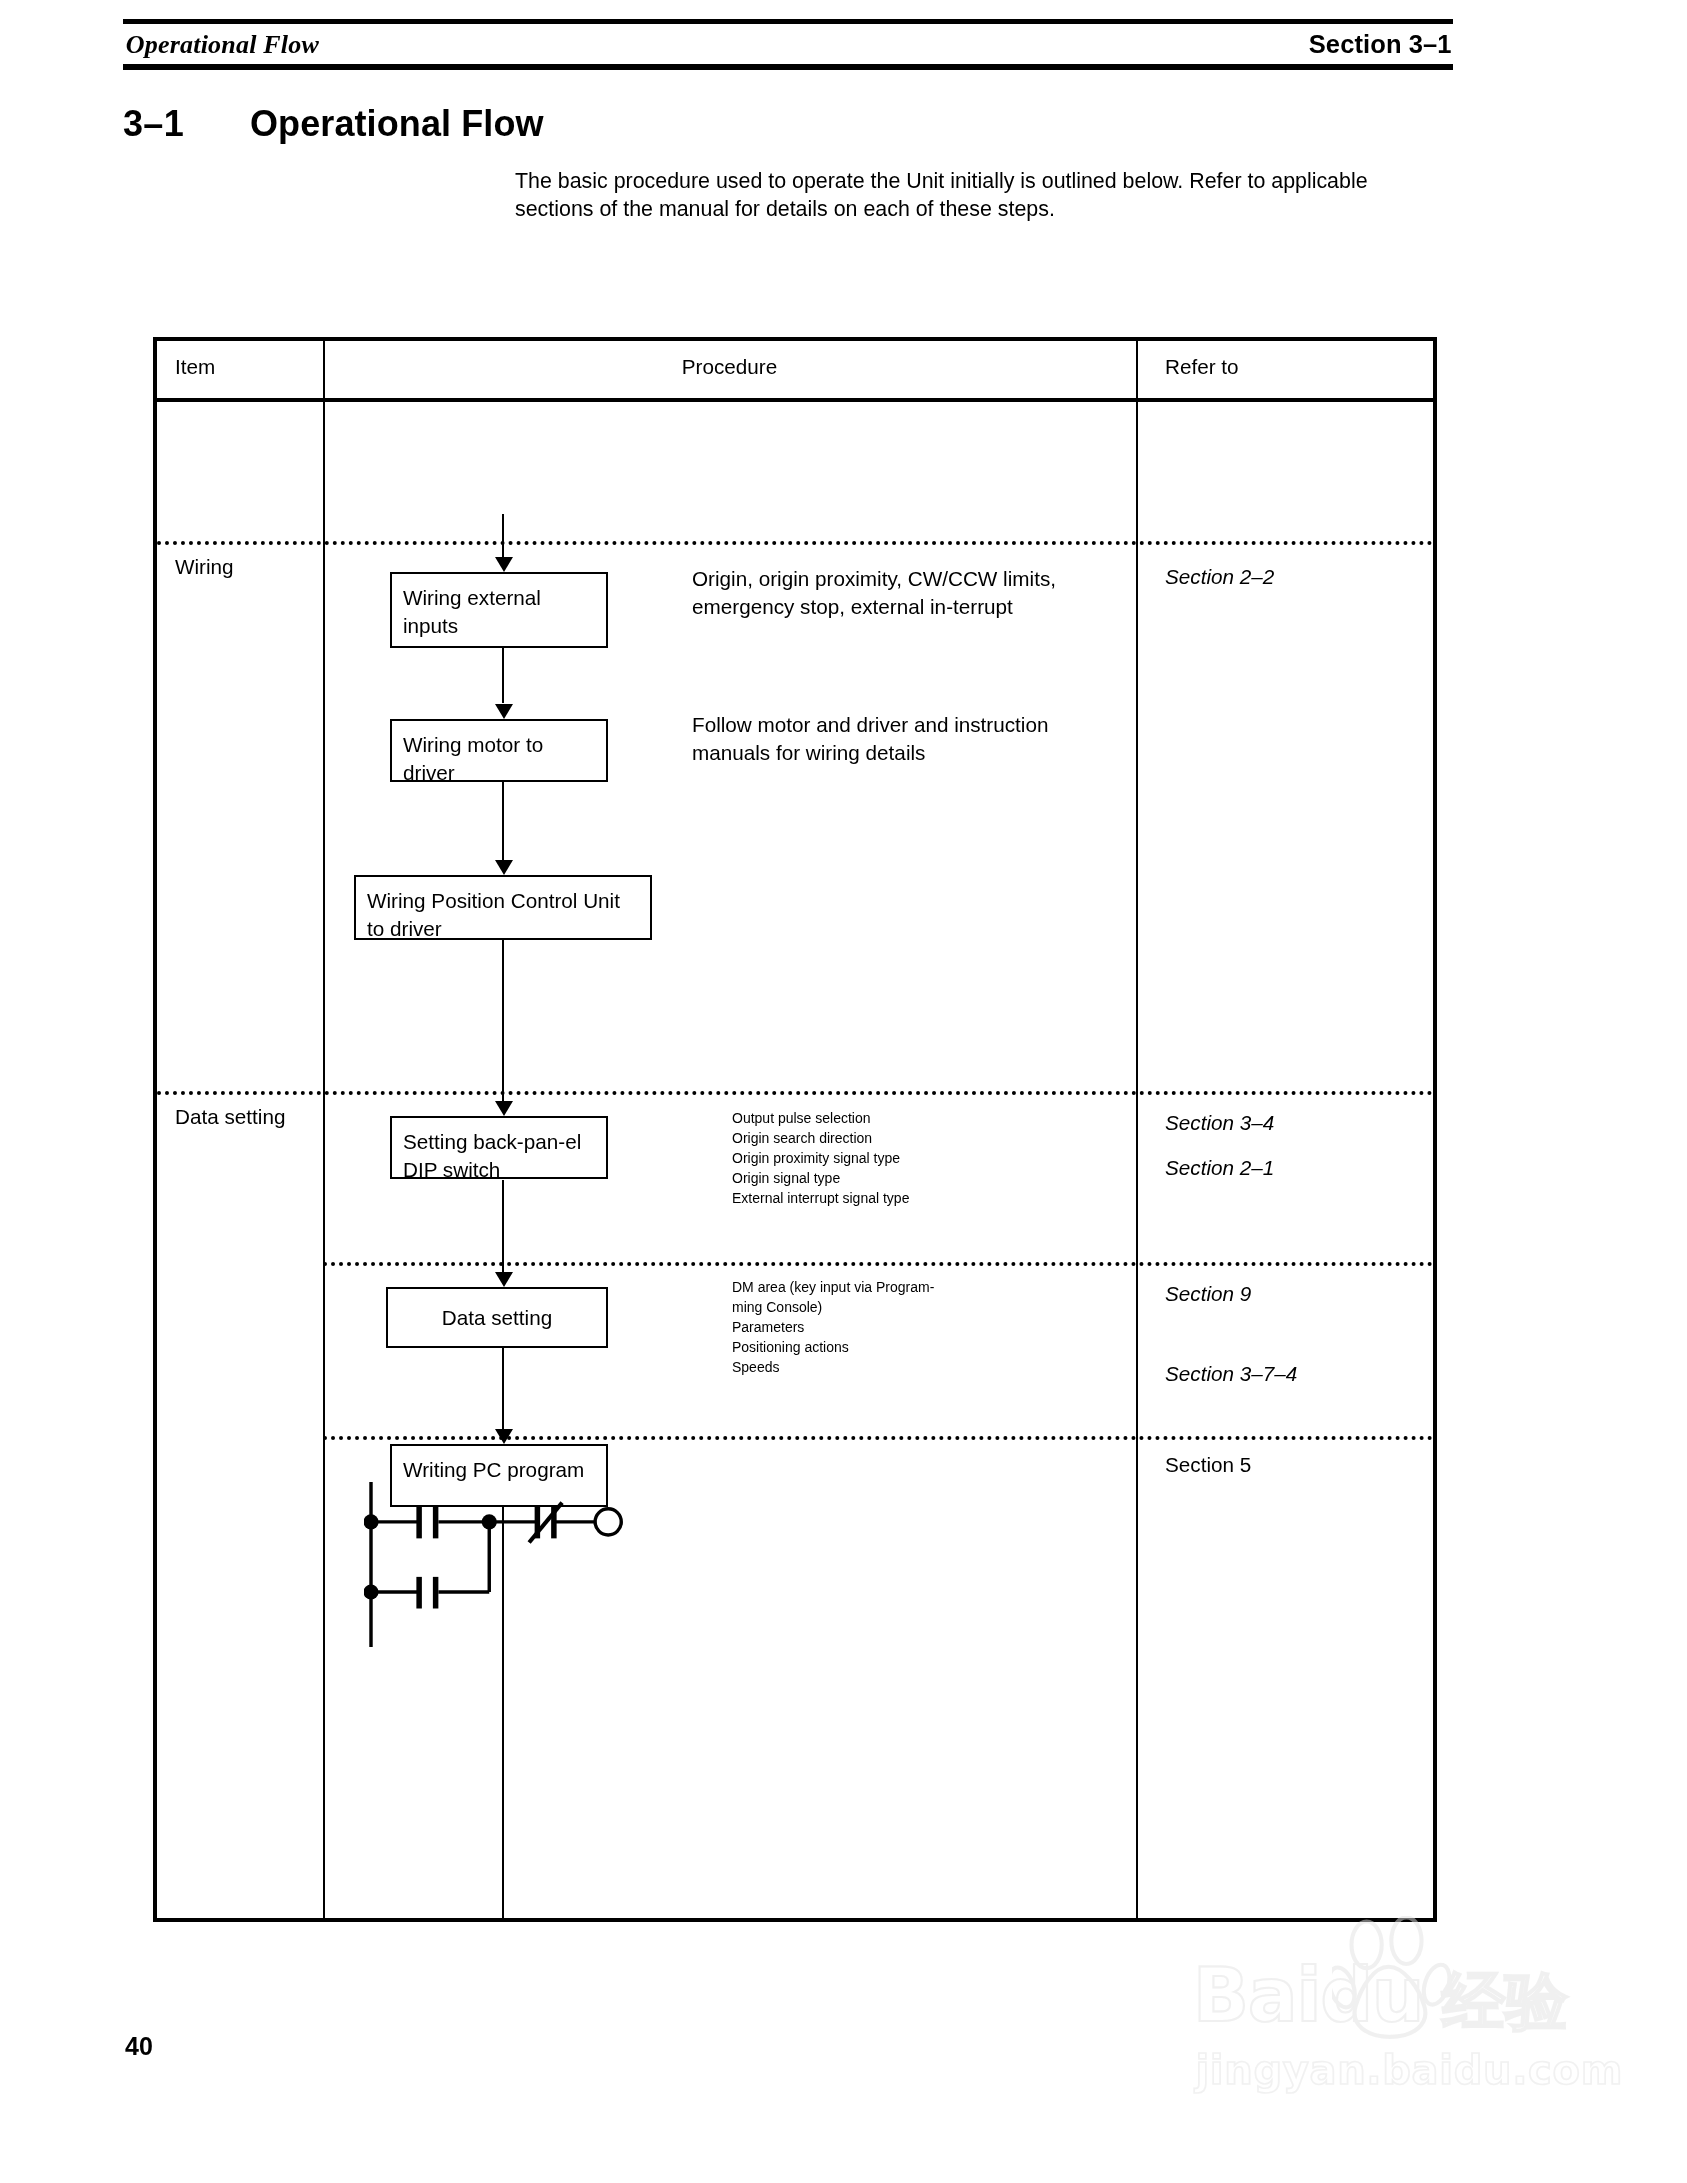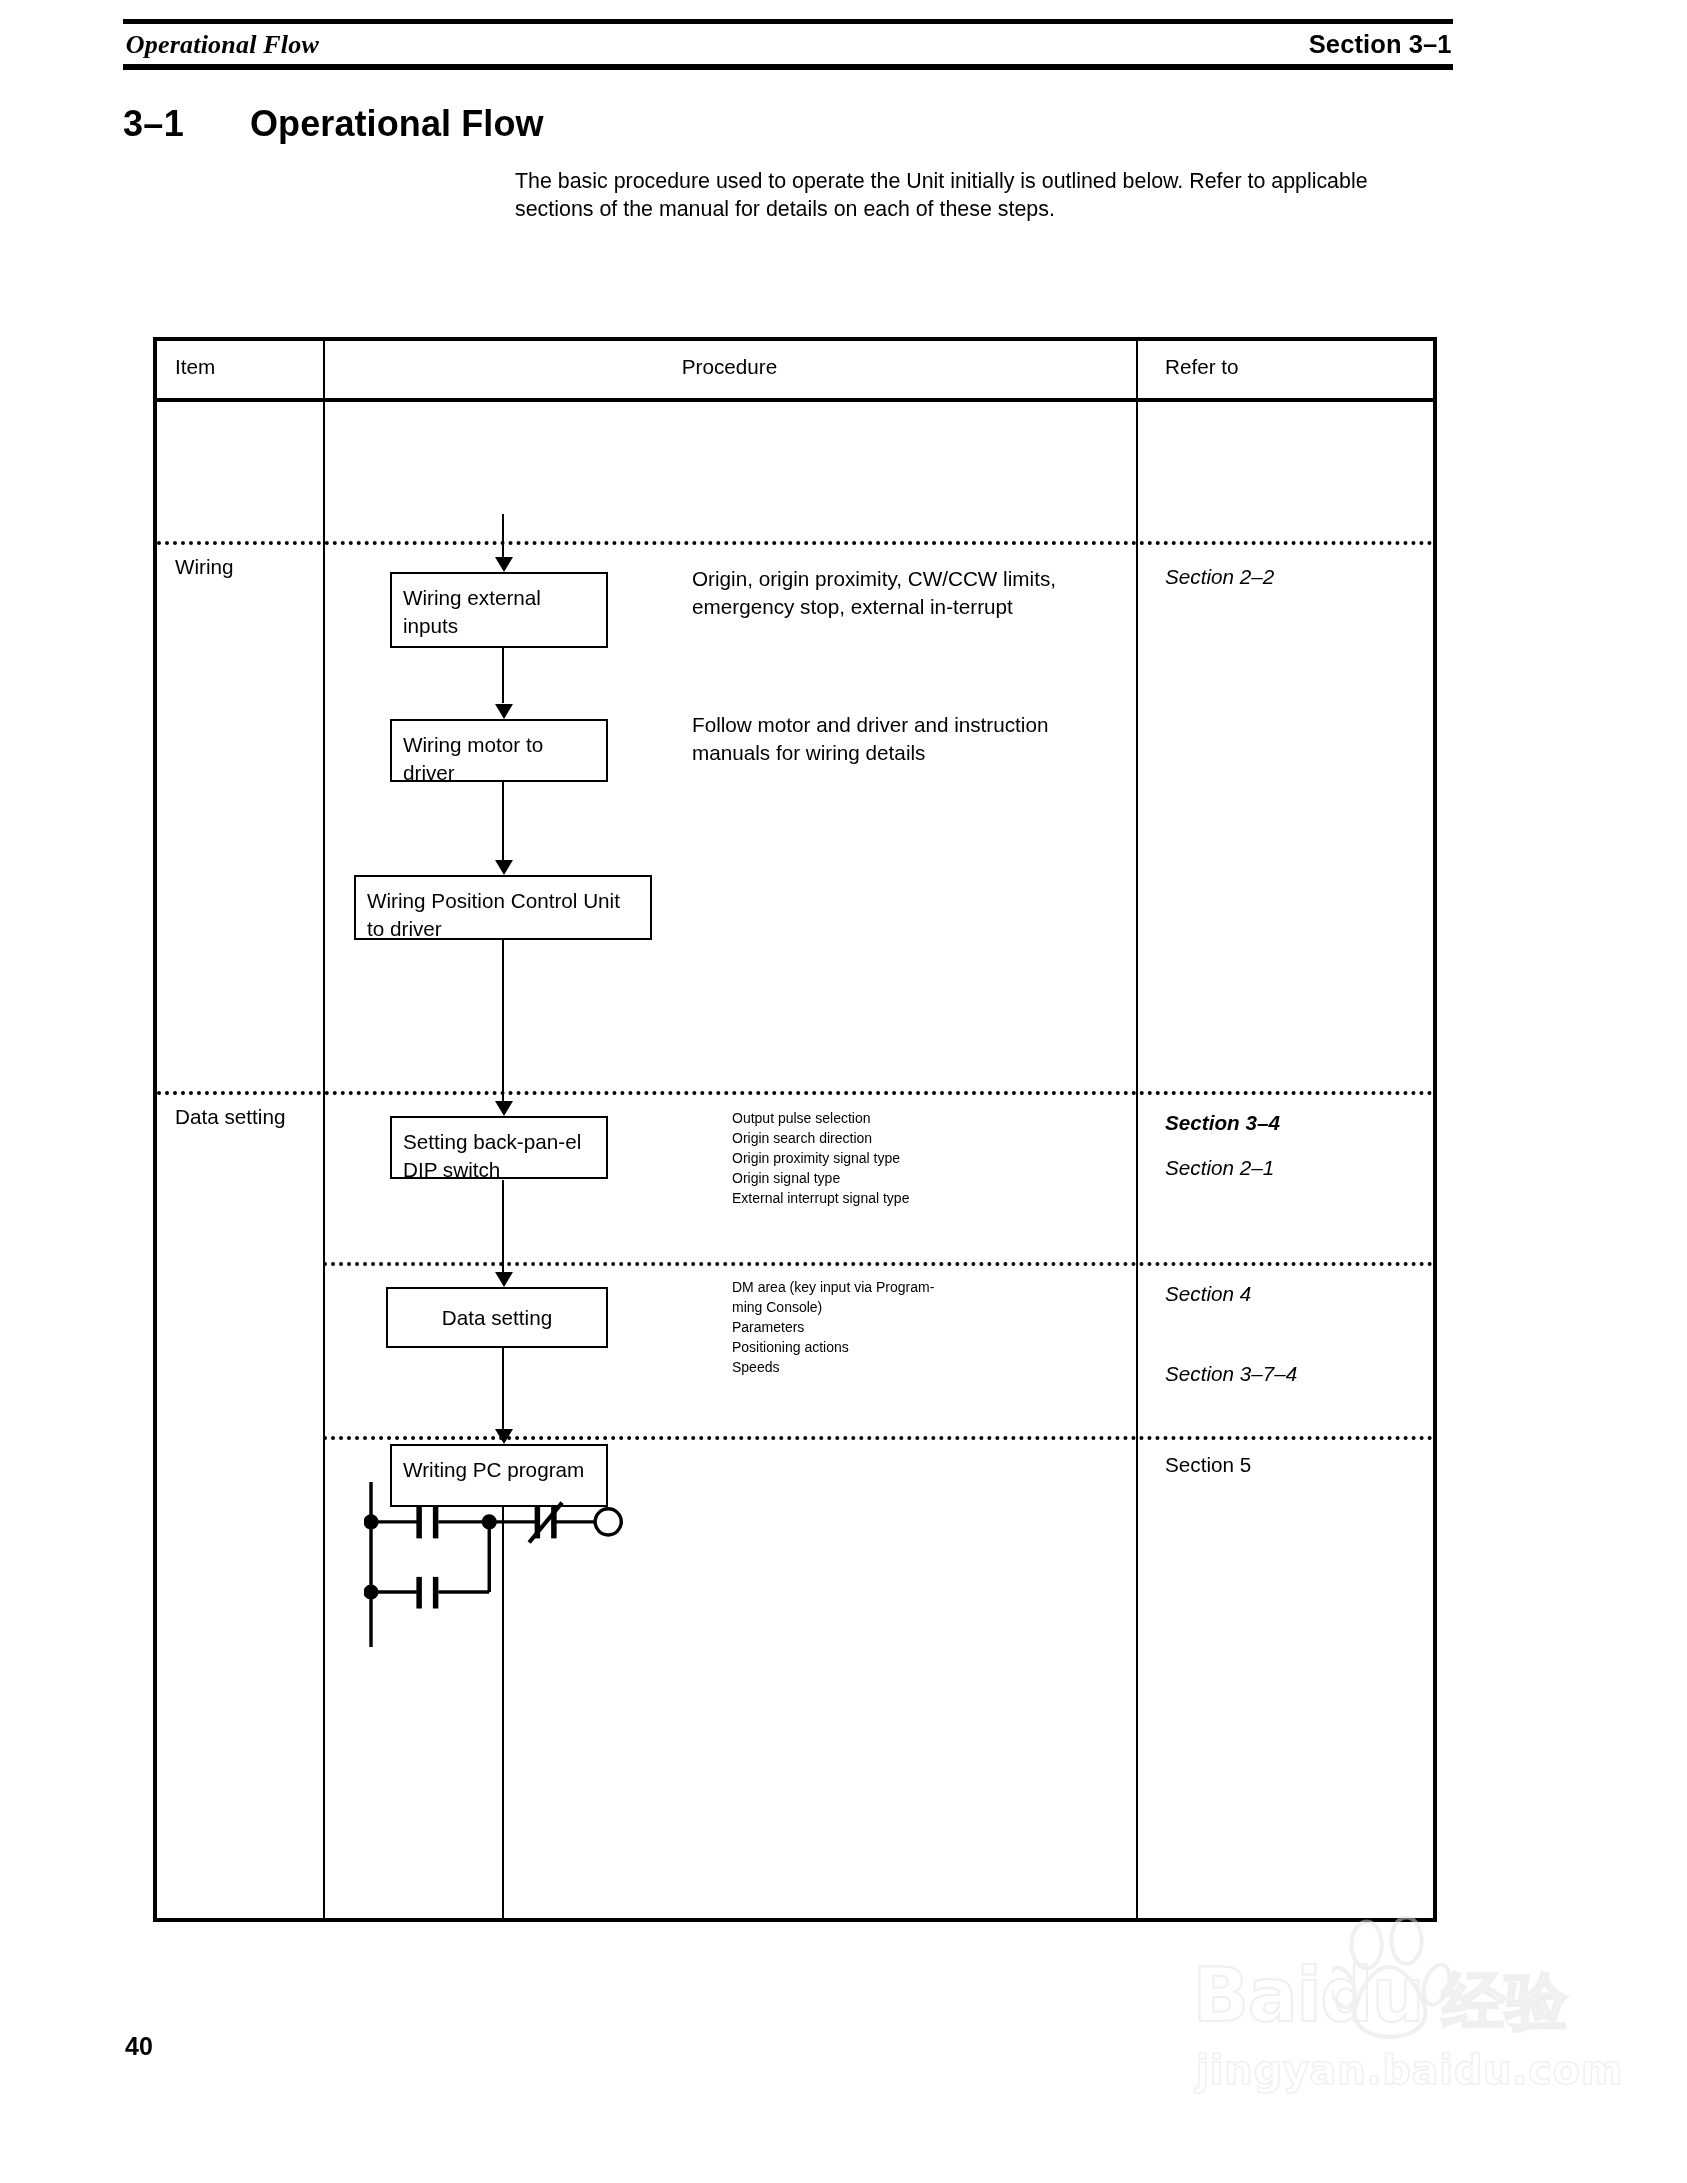--- a/index.html
+++ b/index.html
@@ -206,23 +206,23 @@
   <div class="plist" style="top:937px;">
     <div>DM area (key input via Program-</div>
     <div>ming Console)</div>
     <div>Parameters</div>
     <div>Positioning actions</div>
     <div>Speeds</div>
   </div>
 
 
   <div class="refto" style="top:224px;">Section 2–2</div>
-  <div class="refto" style="top:770px;font-weight:bold;">Section 3–4</div>
+  <div class="refto" style="top:770px;">Section 3–4</div>
   <div class="refto" style="top:815px;">Section 2–1</div>
-  <div class="refto" style="top:941px;">Section 4</div>
+  <div class="refto" style="top:941px;">Section 9</div>
   <div class="refto" style="top:1021px;">Section 3–7–4</div>
   <div class="refto upright" style="top:1112px;">Section 5</div>
 
   <div id="ladder">
     <svg width="289" height="165" viewBox="0 0 420 240" xmlns="http://www.w3.org/2000/svg">
 
       <line x1="10" y1="0" x2="10" y2="240" stroke="#000" stroke-width="5"></line>
 
       <line x1="10" y1="58" x2="78" y2="58" stroke="#000" stroke-width="5"></line>
       <line x1="108" y1="58" x2="182" y2="58" stroke="#000" stroke-width="5"></line>

